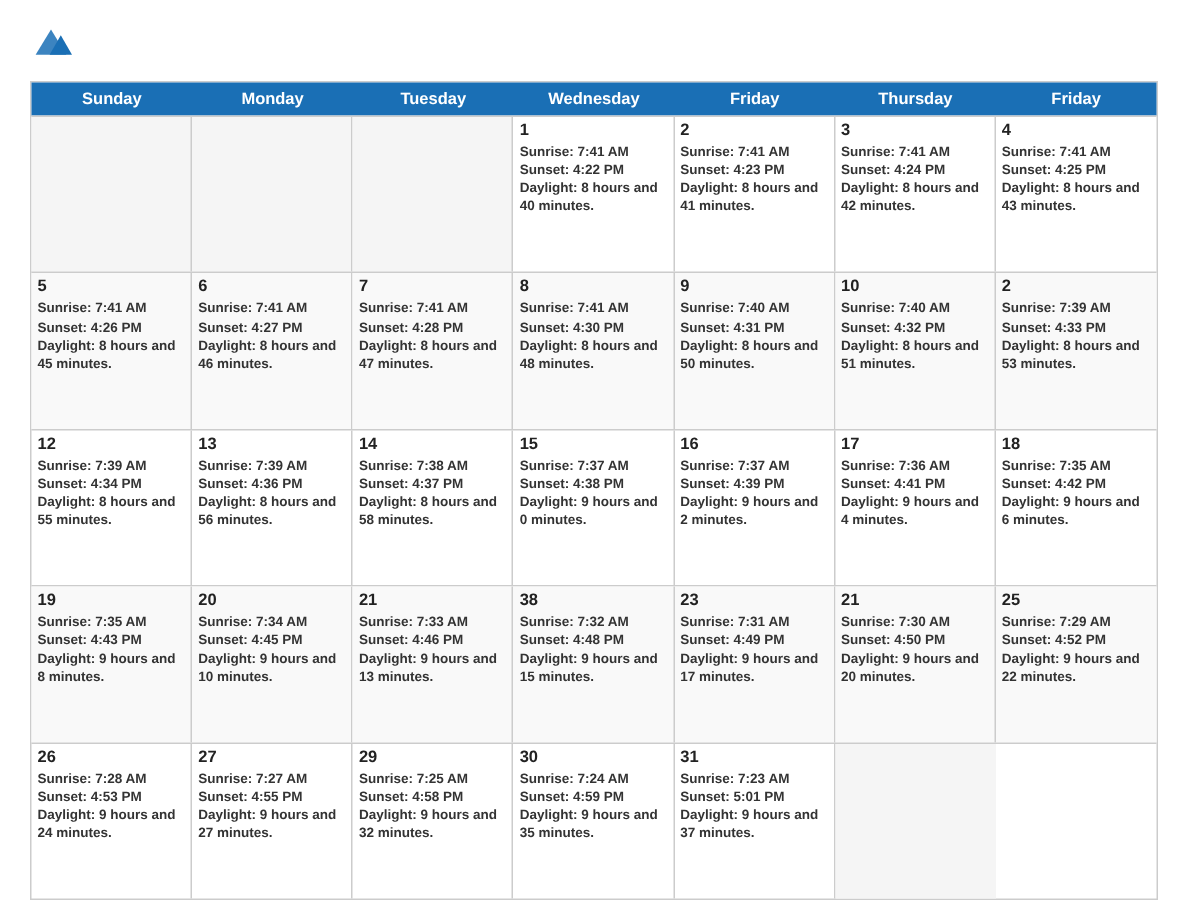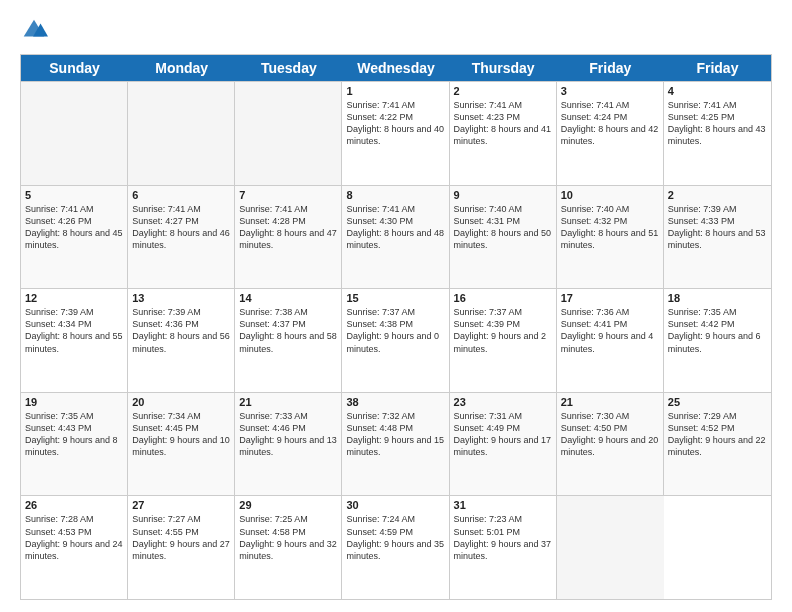--- a/index.html
+++ b/index.html
@@ -66,21 +66,21 @@
       flex-direction: column;
       border: 1px solid #ccc;
     }
     .cal-header {
       display: grid;
       grid-template-columns: repeat(7, 1fr);
       background: #1a6fb5;
     }
     .cal-header-cell {
       color: #fff;
-      font-size: 14px;
+      font-size: 11px;
       font-weight: bold;
       text-align: center;
       padding: 5px 2px;
     }
     .cal-body {
       flex: 1;
       display: flex;
       flex-direction: column;
     }
     .cal-row {
@@ -108,20 +108,21 @@
     .day-number {
       font-size: 11px;
       font-weight: bold;
       color: #222;
       margin-bottom: 2px;
     }
     .cal-cell p {
       line-height: 1.35;
       font-size: 9px;
       color: #333;
+      font-weight: bold;
     }
   </style>
 </head>
 <body>
 
 <div class="page">
   <div class="header">
     <div class="logo">
       <svg class="logo-icon" viewBox="0 0 30 30">
         <rect x="0" y="0" width="30" height="30" fill="white"></rect>
@@ -138,22 +139,22 @@
       <h2></h2>
     </div>
   </div>
 
   <div class="calendar">
     <div class="cal-header">
     <div class="cal-header-cell">Sunday</div>
         <div class="cal-header-cell">Monday</div>
         <div class="cal-header-cell">Tuesday</div>
         <div class="cal-header-cell">Wednesday</div>
+        <div class="cal-header-cell">Friday</div>
         <div class="cal-header-cell">Thursday</div>
-        <div class="cal-header-cell">Friday</div>
         <div class="cal-header-cell">Friday</div>
       </div>
     <div class="cal-body">
     <div class="cal-row">
           <div class="cal-cell empty"></div>
           <div class="cal-cell empty"></div>
           <div class="cal-cell empty"></div>
           <div class="cal-cell">
             <div class="day-number">1</div>
             <p>Sunrise: 7:41 AM<br>Sunset: 4:22 PM<br>Daylight: 8 hours and 40 minutes.</p>

